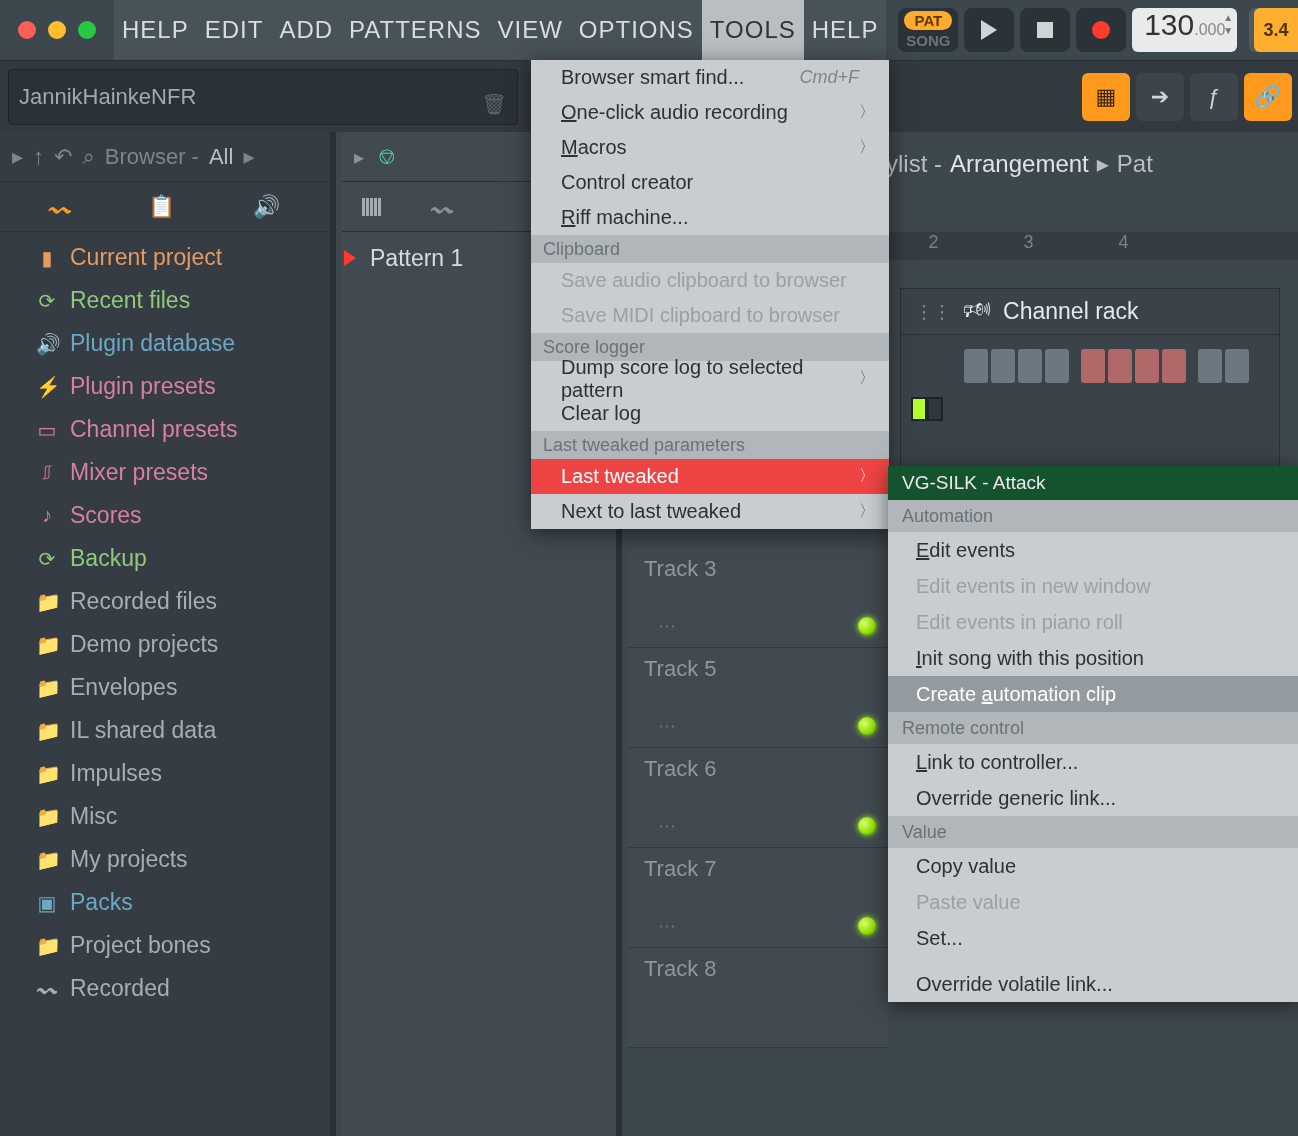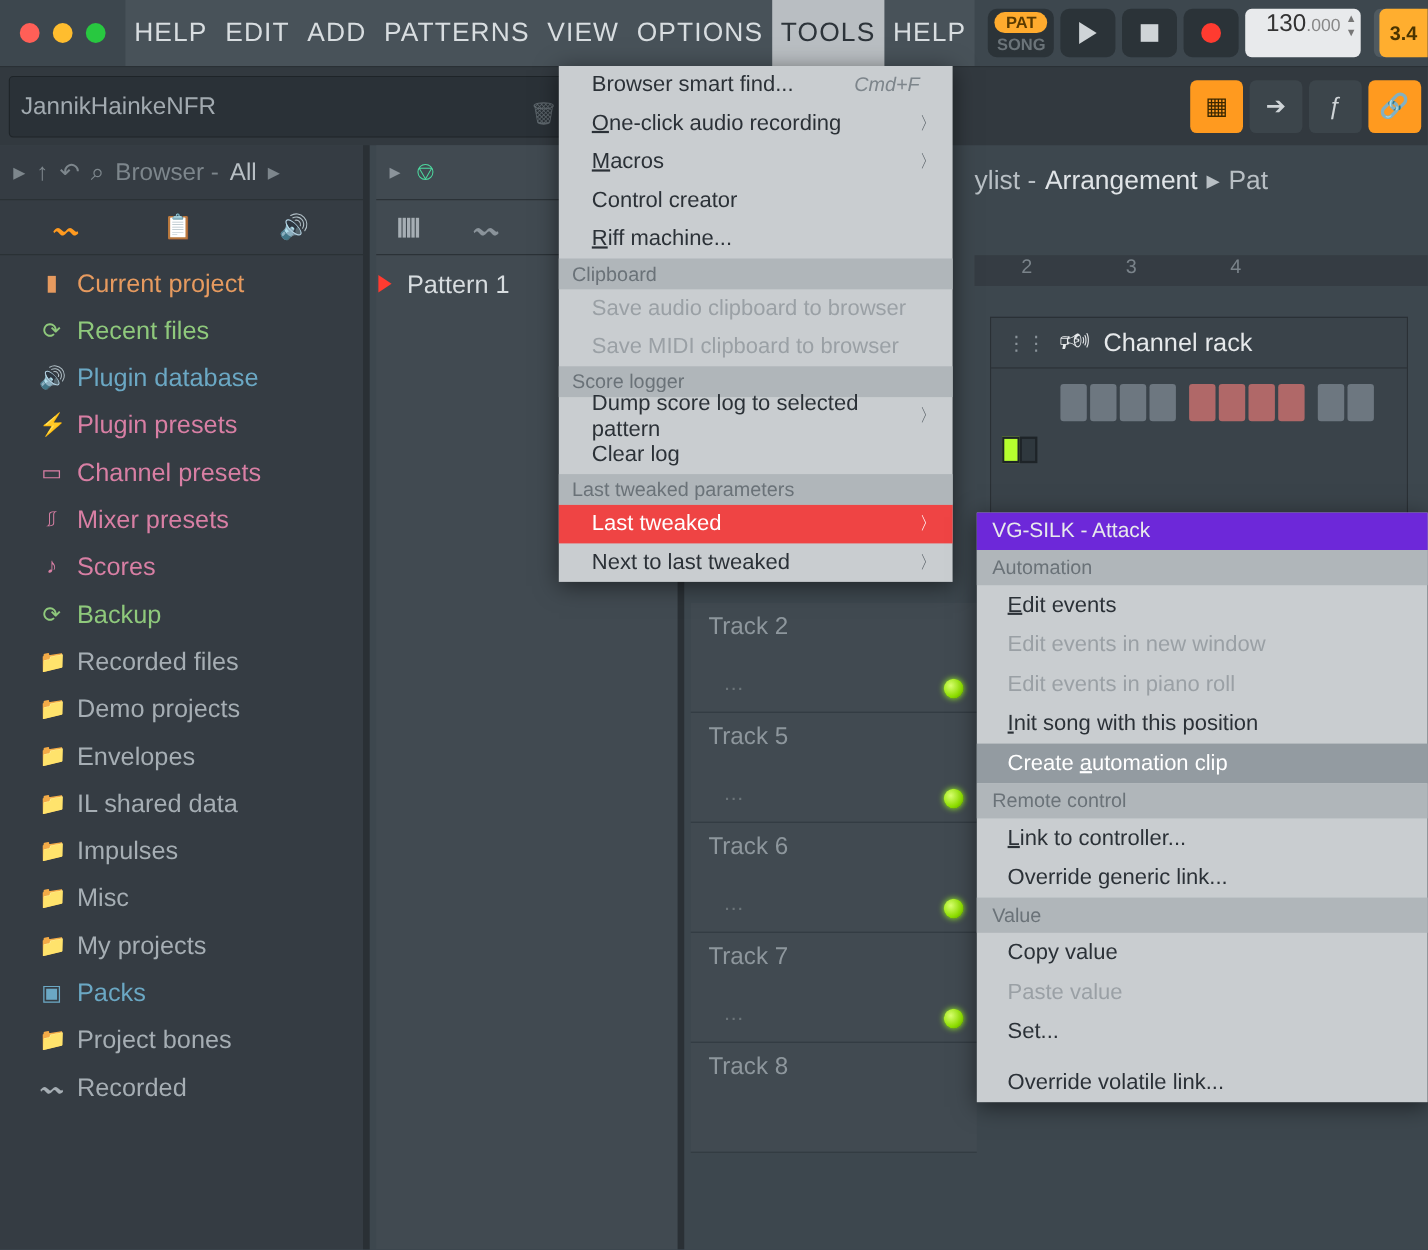--- a/index.html
+++ b/index.html
@@ -18,21 +18,21 @@
 
 .transport { display: flex; align-items: center; gap: 6px; margin-left: 12px; }
 .pat-song { display: flex; flex-direction: column; background: #2b3338; border-radius: 8px; padding: 3px 6px; gap: 2px; }
 .pat-badge { background: #ffab2e; color: #5b3b00; font-weight: bold; font-size: 15px; padding: 1px 10px; border-radius: 10px; text-align: center; }
 .song-label { color: #6b7479; font-size: 15px; text-align: center; font-weight: bold; }
 .tbtn { width: 50px; height: 44px; background: #2b3338; border-radius: 8px; display: flex; align-items: center; justify-content: center; }
 .play-tri { width: 0; height: 0; border-left: 16px solid #cfd4d7; border-top: 10px solid transparent; border-bottom: 10px solid transparent; }
 .stop-sq { width: 16px; height: 16px; background: #cfd4d7; }
 .rec-circ { width: 18px; height: 18px; background: #ff3b30; border-radius: 50%; }
 .tempo-box { width: 105px; height: 44px; background: #e8eaec; border-radius: 6px; display: flex; align-items: baseline; justify-content: center; color: #333; position: relative; }
-.tempo-int { font-size: 22px; font-weight: 400; }
+.tempo-int { font-size: 30px; font-weight: 400; }
 .tempo-dec { font-size: 16px; color: #888; }
 .tempo-arrows { position: absolute; right: 4px; top: 4px; display: flex; flex-direction: column; gap: 2px; }
 .tempo-arrows span { font-size: 10px; color: #777; }
 
 .tool-buttons { display: flex; gap: 6px; margin-left: 12px; }
 .tool-btn { width: 46px; height: 44px; background: #505a60; border-radius: 6px; display: flex; align-items: center; justify-content: center; color: #d0d5d8; font-size: 20px; }
 .corner-badge { position: absolute; right: 0; top: 8px; width: 44px; height: 44px; background: #ffae2f; border-radius: 6px 0 0 6px; display: flex; align-items: center; justify-content: center; color: #4a3400; font-weight: bold; font-size: 18px; }
 
 
 .hintbar { height: 72px; background: #32393f; border-top: 1px solid #2a3035; display: flex; align-items: center; padding: 0 8px; position: relative; }
@@ -88,32 +88,32 @@
 .cr-drag { color: #8a939a; font-size: 18px; }
 .cr-speaker { font-size: 22px; }
 .step-row { display: flex; gap: 3px; padding: 14px 10px; }
 .step-btn { width: 24px; height: 34px; background: #6d7780; border-radius: 3px; }
 .step-btn.red { background: #b06868; }
 .step-row2 { display: flex; padding: 0 10px; }
 .step-led { width: 16px; height: 24px; background: #2f383e; border: 2px solid #1e2428; }
 .step-led.on { background: #b6ff2e; }
 
 
-.tools-menu { position: absolute; left: 508px; top: 60px; width: 358px; background: #c9cdd0; box-shadow: 0 4px 20px rgba(0,0,0,0.5); z-index: 100; }
+.tools-menu { position: absolute; left: 531px; top: 60px; width: 358px; background: #c9cdd0; box-shadow: 0 4px 20px rgba(0,0,0,0.5); z-index: 100; }
 .menu-entry { height: 35px; display: flex; align-items: center; padding: 0 30px; font-size: 20px; color: #2b3137; position: relative; cursor: pointer; }
 .menu-entry.disabled { color: #9aa0a5; }
 .menu-entry.hover { background: #ef4444; color: #fff; }
 .menu-entry .shortcut { margin-left: auto; color: #7d858b; font-size: 18px; font-style: italic; }
 .menu-entry .chev { position: absolute; right: 14px; color: #5a6268; font-size: 16px; }
 .menu-entry.hover .chev { color: #fff; }
 .menu-section { height: 28px; background: #b0b6ba; color: #6a7278; font-size: 18px; display: flex; align-items: center; padding: 0 12px; }
 
 
 .submenu { position: absolute; left: 888px; top: 466px; width: 410px; background: #c9cdd0; box-shadow: 0 4px 20px rgba(0,0,0,0.5); z-index: 101; }
-.sub-title { height: 34px; background: #6d28d9; color: #e8eaec; font-size: 19px; display: flex; align-items: center; padding: 0 14px; }
+.sub-title { height: 34px; background: #14532d; color: #e8eaec; font-size: 19px; display: flex; align-items: center; padding: 0 14px; }
 .sub-section { height: 30px; background: #b0b6ba; color: #6a7278; font-size: 18px; display: flex; align-items: center; padding: 16px 14px; }
 .sub-entry { height: 36px; display: flex; align-items: center; padding: 0 28px; font-size: 20px; color: #2b3137; cursor: pointer; }
 .sub-entry.disabled { color: #9aa0a5; }
 .sub-entry.hover { background: #939ba1; color: #fff; }
 .u { text-decoration: underline; }
 </style>
 </head>
 <body>
 
 <div class="topbar">
@@ -285,21 +285,21 @@
       </div>
     <span class="btb-icon">〰</span>
   </div>
   <div class="pattern-item">
     <span style="margin-left:14px">Pattern 1</span>
   </div>
 </div>
 
 <div class="tracks-col">
   <div class="track-item">
-    <div class="track-label">Track 2</div>
+    <div class="track-label">Track 3</div>
     <div class="track-dots">⋯</div>
     <div class="track-led"></div>
   </div>
   <div class="track-item">
     <div class="track-label">Track 5</div>
     <div class="track-dots">⋯</div>
     <div class="track-led"></div>
   </div>
   <div class="track-item">
     <div class="track-label">Track 6</div>

